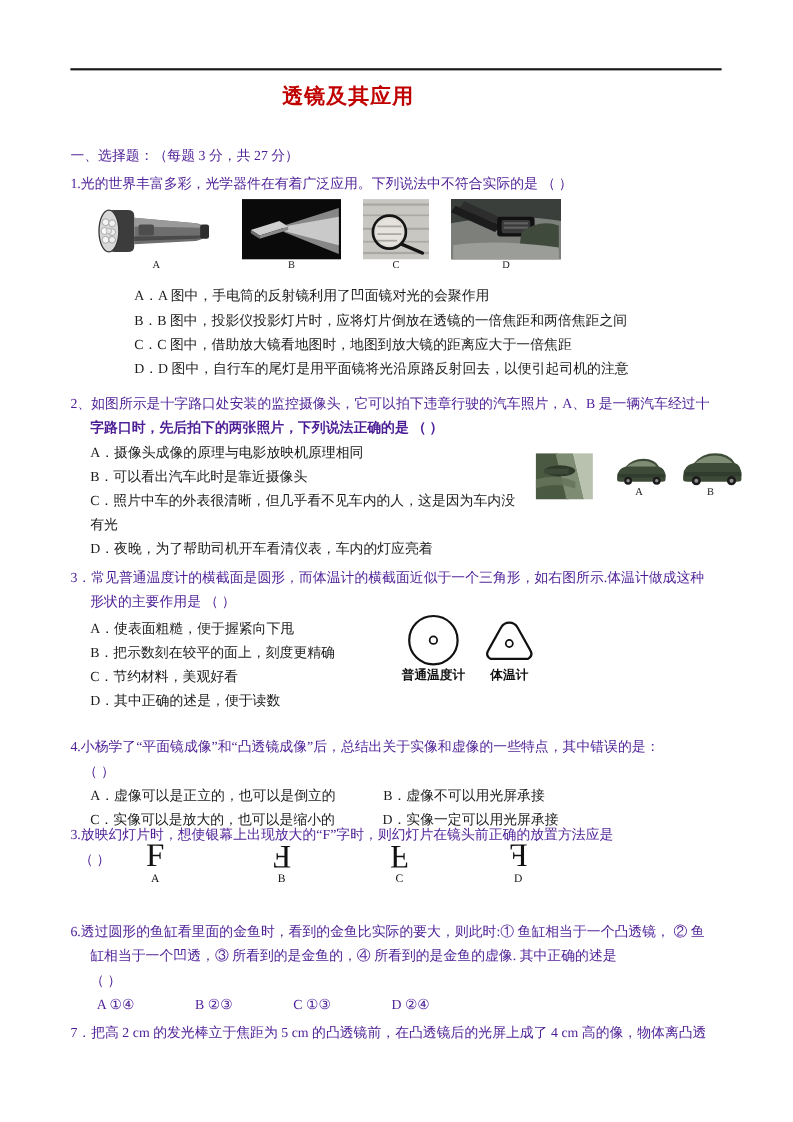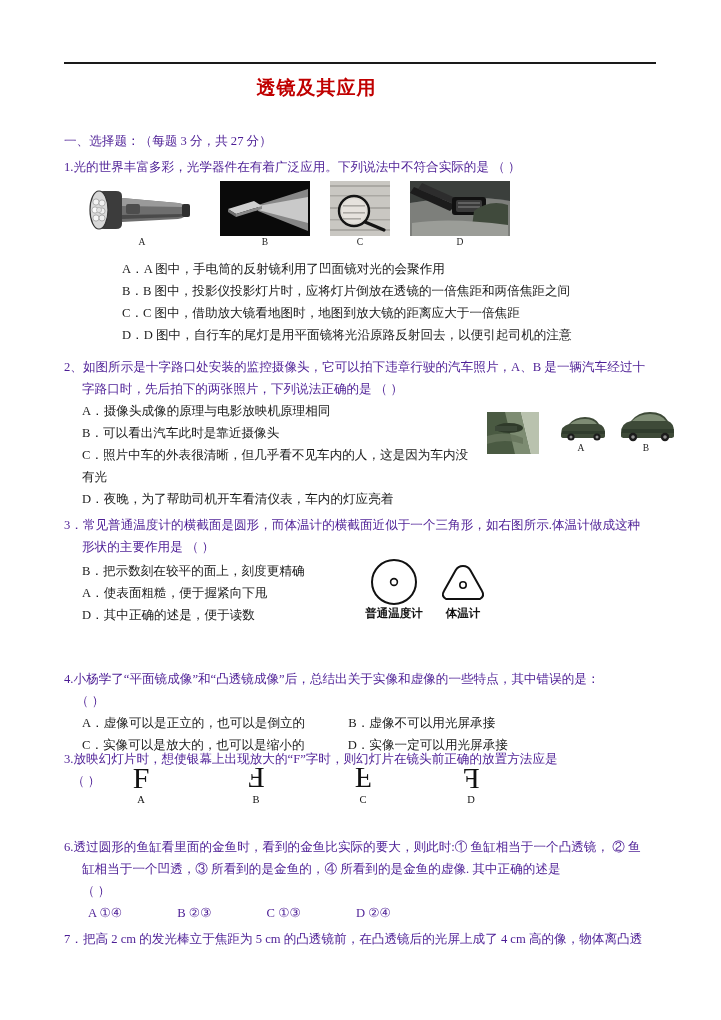--- a/index.html
+++ b/index.html
@@ -76,21 +76,21 @@
     color: #222;
     font-family: "Liberation Serif", "DejaVu Serif", serif;
   }
   .ph { display: block; }
 
   #q1-opts { left: 82px; top: 258px; margin-left: 40px; }
   .opt { display: block; white-space: nowrap; }
 
   
   #q2-stem { left: 64px; top: 356px; width: 600px; }
-  #q2-line2 { left: 82px; top: 378px; }
+  #q2-line2 { left: 82px; top: 378px; font-weight: bold; }
   #q2-opts { left: 82px; top: 400px; }
   #q2-figs { position: absolute; left: 487px; top: 412px; width: 190px; height: 62px; }
 
   
   #q3-stem { left: 64px; top: 514px; }
   #q3-line2 { left: 82px; top: 536px; }
   #q3-opts { left: 82px; top: 560px; }
   #q3-figs { position: absolute; left: 352px; top: 558px; width: 160px; height: 66px; }
   .therm-cap {
     font-size: 11.5px;
@@ -293,22 +293,23 @@
         <circle cx="50" cy="29" r="1.8" fill="#8d8d8d"></circle>
       </svg>
       <div class="fig-cap">B</div>
     </div>
   </div>
 
   <div class="body-text" id="q3-stem">3．常见普通温度计的横截面是圆形，而体温计的横截面近似于一个三角形，如右图所示.体温计做成这种</div>
   <div class="body-text" id="q3-line2">形状的主要作用是                                （     ）</div>
 
   <div class="blk" id="q3-opts">
+    <span class="opt">A．使表面粗糙，便于握紧向下甩</span>
     <span class="opt">B．把示数刻在较平的面上，刻度更精确</span>
-    <span class="opt">A．使表面粗糙，便于握紧向下甩</span>
+    <span class="opt">C．节约材料，美观好看</span>
     <span class="opt">D．其中正确的述是，便于读数</span>
   </div>
 
   <div id="q3-figs">
     <div class="fig-item" style="left:0px; top:0px; width:84px;">
       <svg class="ph" width="84" height="48" viewBox="0 0 84 48">
         <circle cx="42" cy="24" r="22" fill="#fff" stroke="#111" stroke-width="2"></circle>
         <circle cx="42" cy="24" r="3.4" fill="#fff" stroke="#111" stroke-width="1.6"></circle>
       </svg>
       <div class="therm-cap">普通温度计</div>

